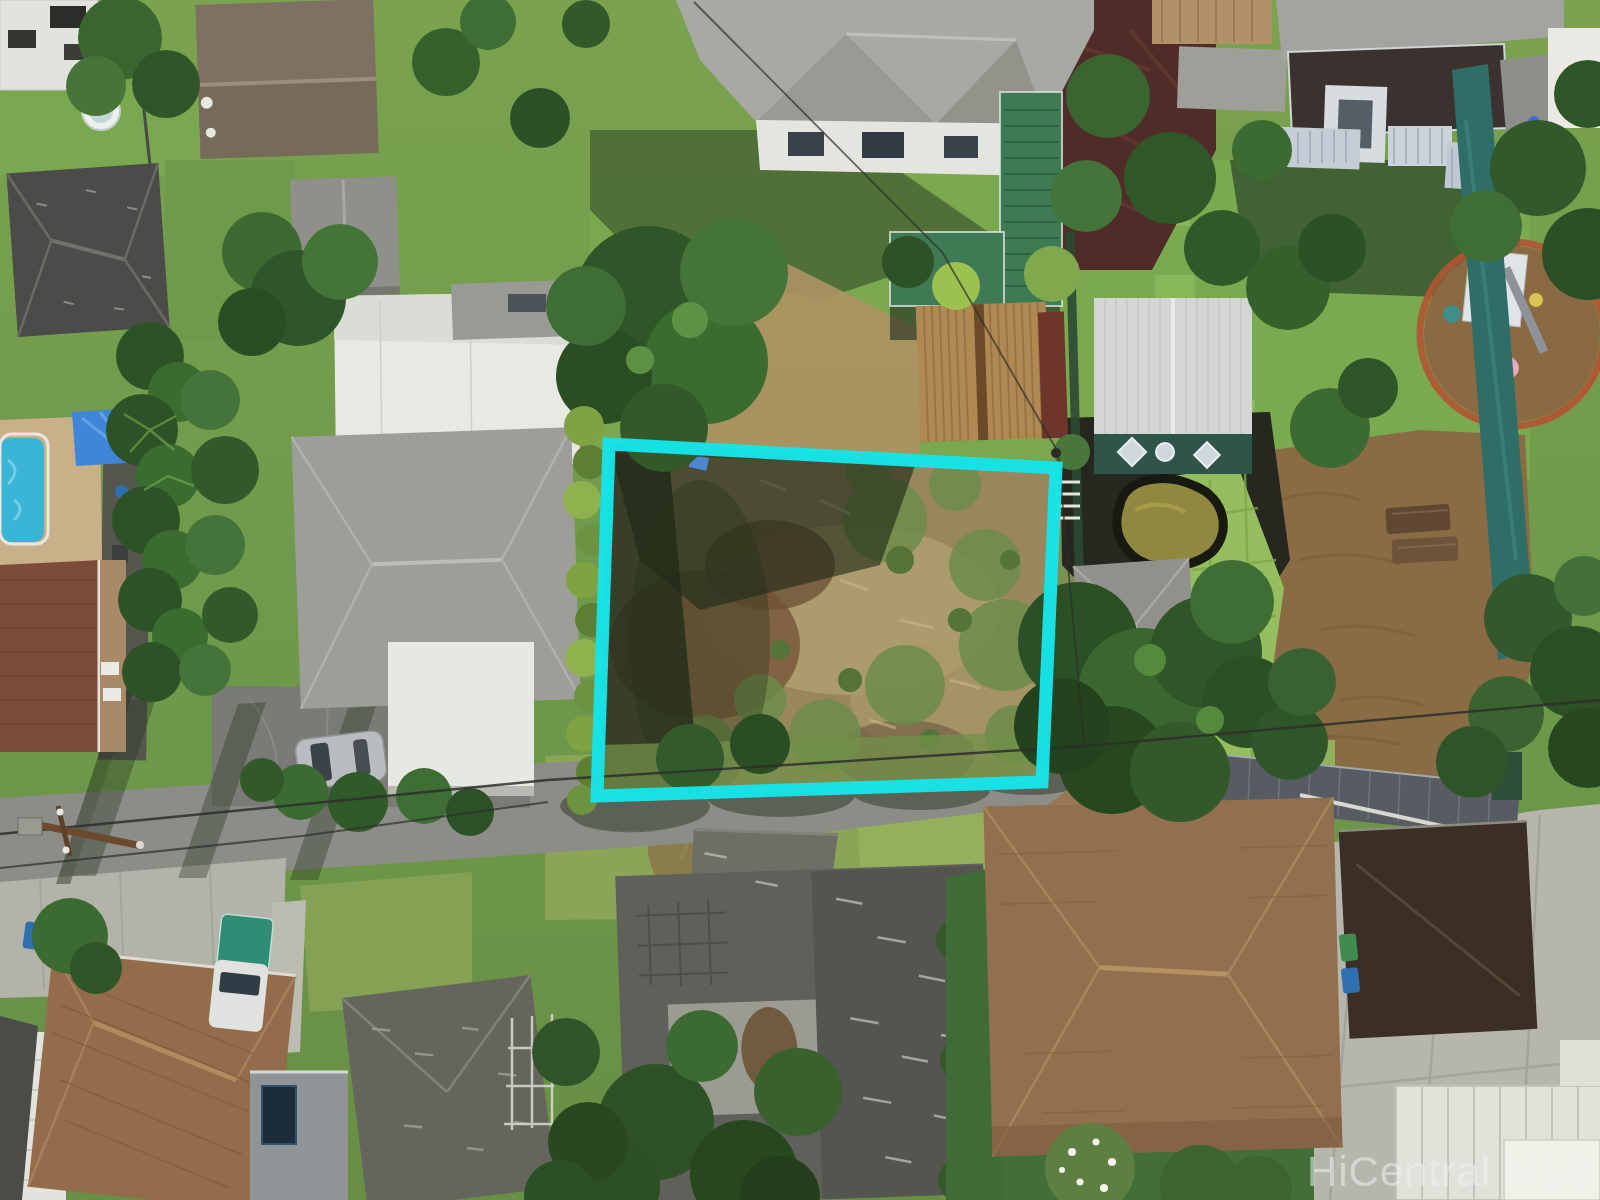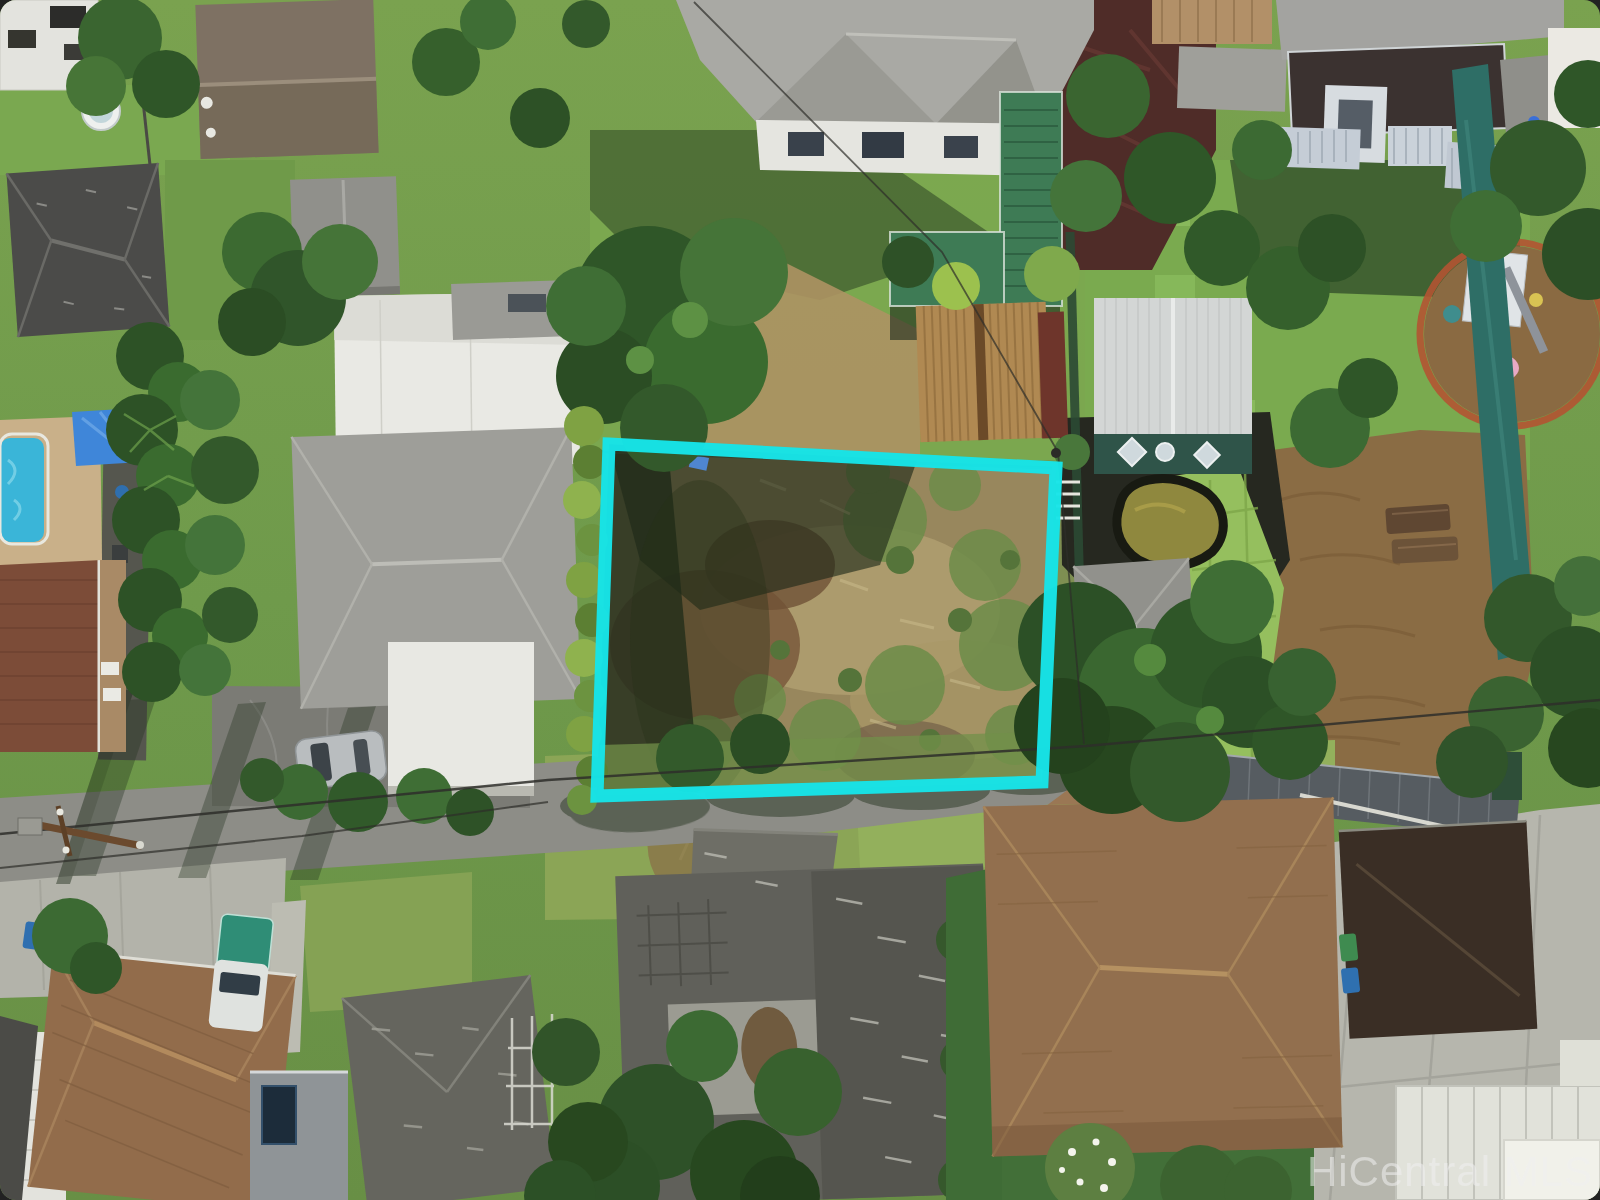--- a/index.html
+++ b/index.html
@@ -1,17 +1,17 @@
 <!DOCTYPE html>
 <html lang="en"><head>
 <meta charset="utf-8">
 <style>
   html,body{margin:0;padding:0;background:#222;}
   .stage{position:relative;width:1600px;height:1200px;overflow:hidden;
-         font-family:"Liberation Sans", sans-serif;border-radius:16px;}
+         font-family:"Liberation Sans", sans-serif;}
   .stage svg{position:absolute;inset:0;display:block;}
   .watermark{font-family:"Liberation Sans", sans-serif;font-size:42px;font-weight:400;
              letter-spacing:1px;}
 </style>
 </head>
 <body>
 
 <div class="stage">
 <svg viewBox="0 0 1600 1200" width="1600" height="1200">
   <defs>

